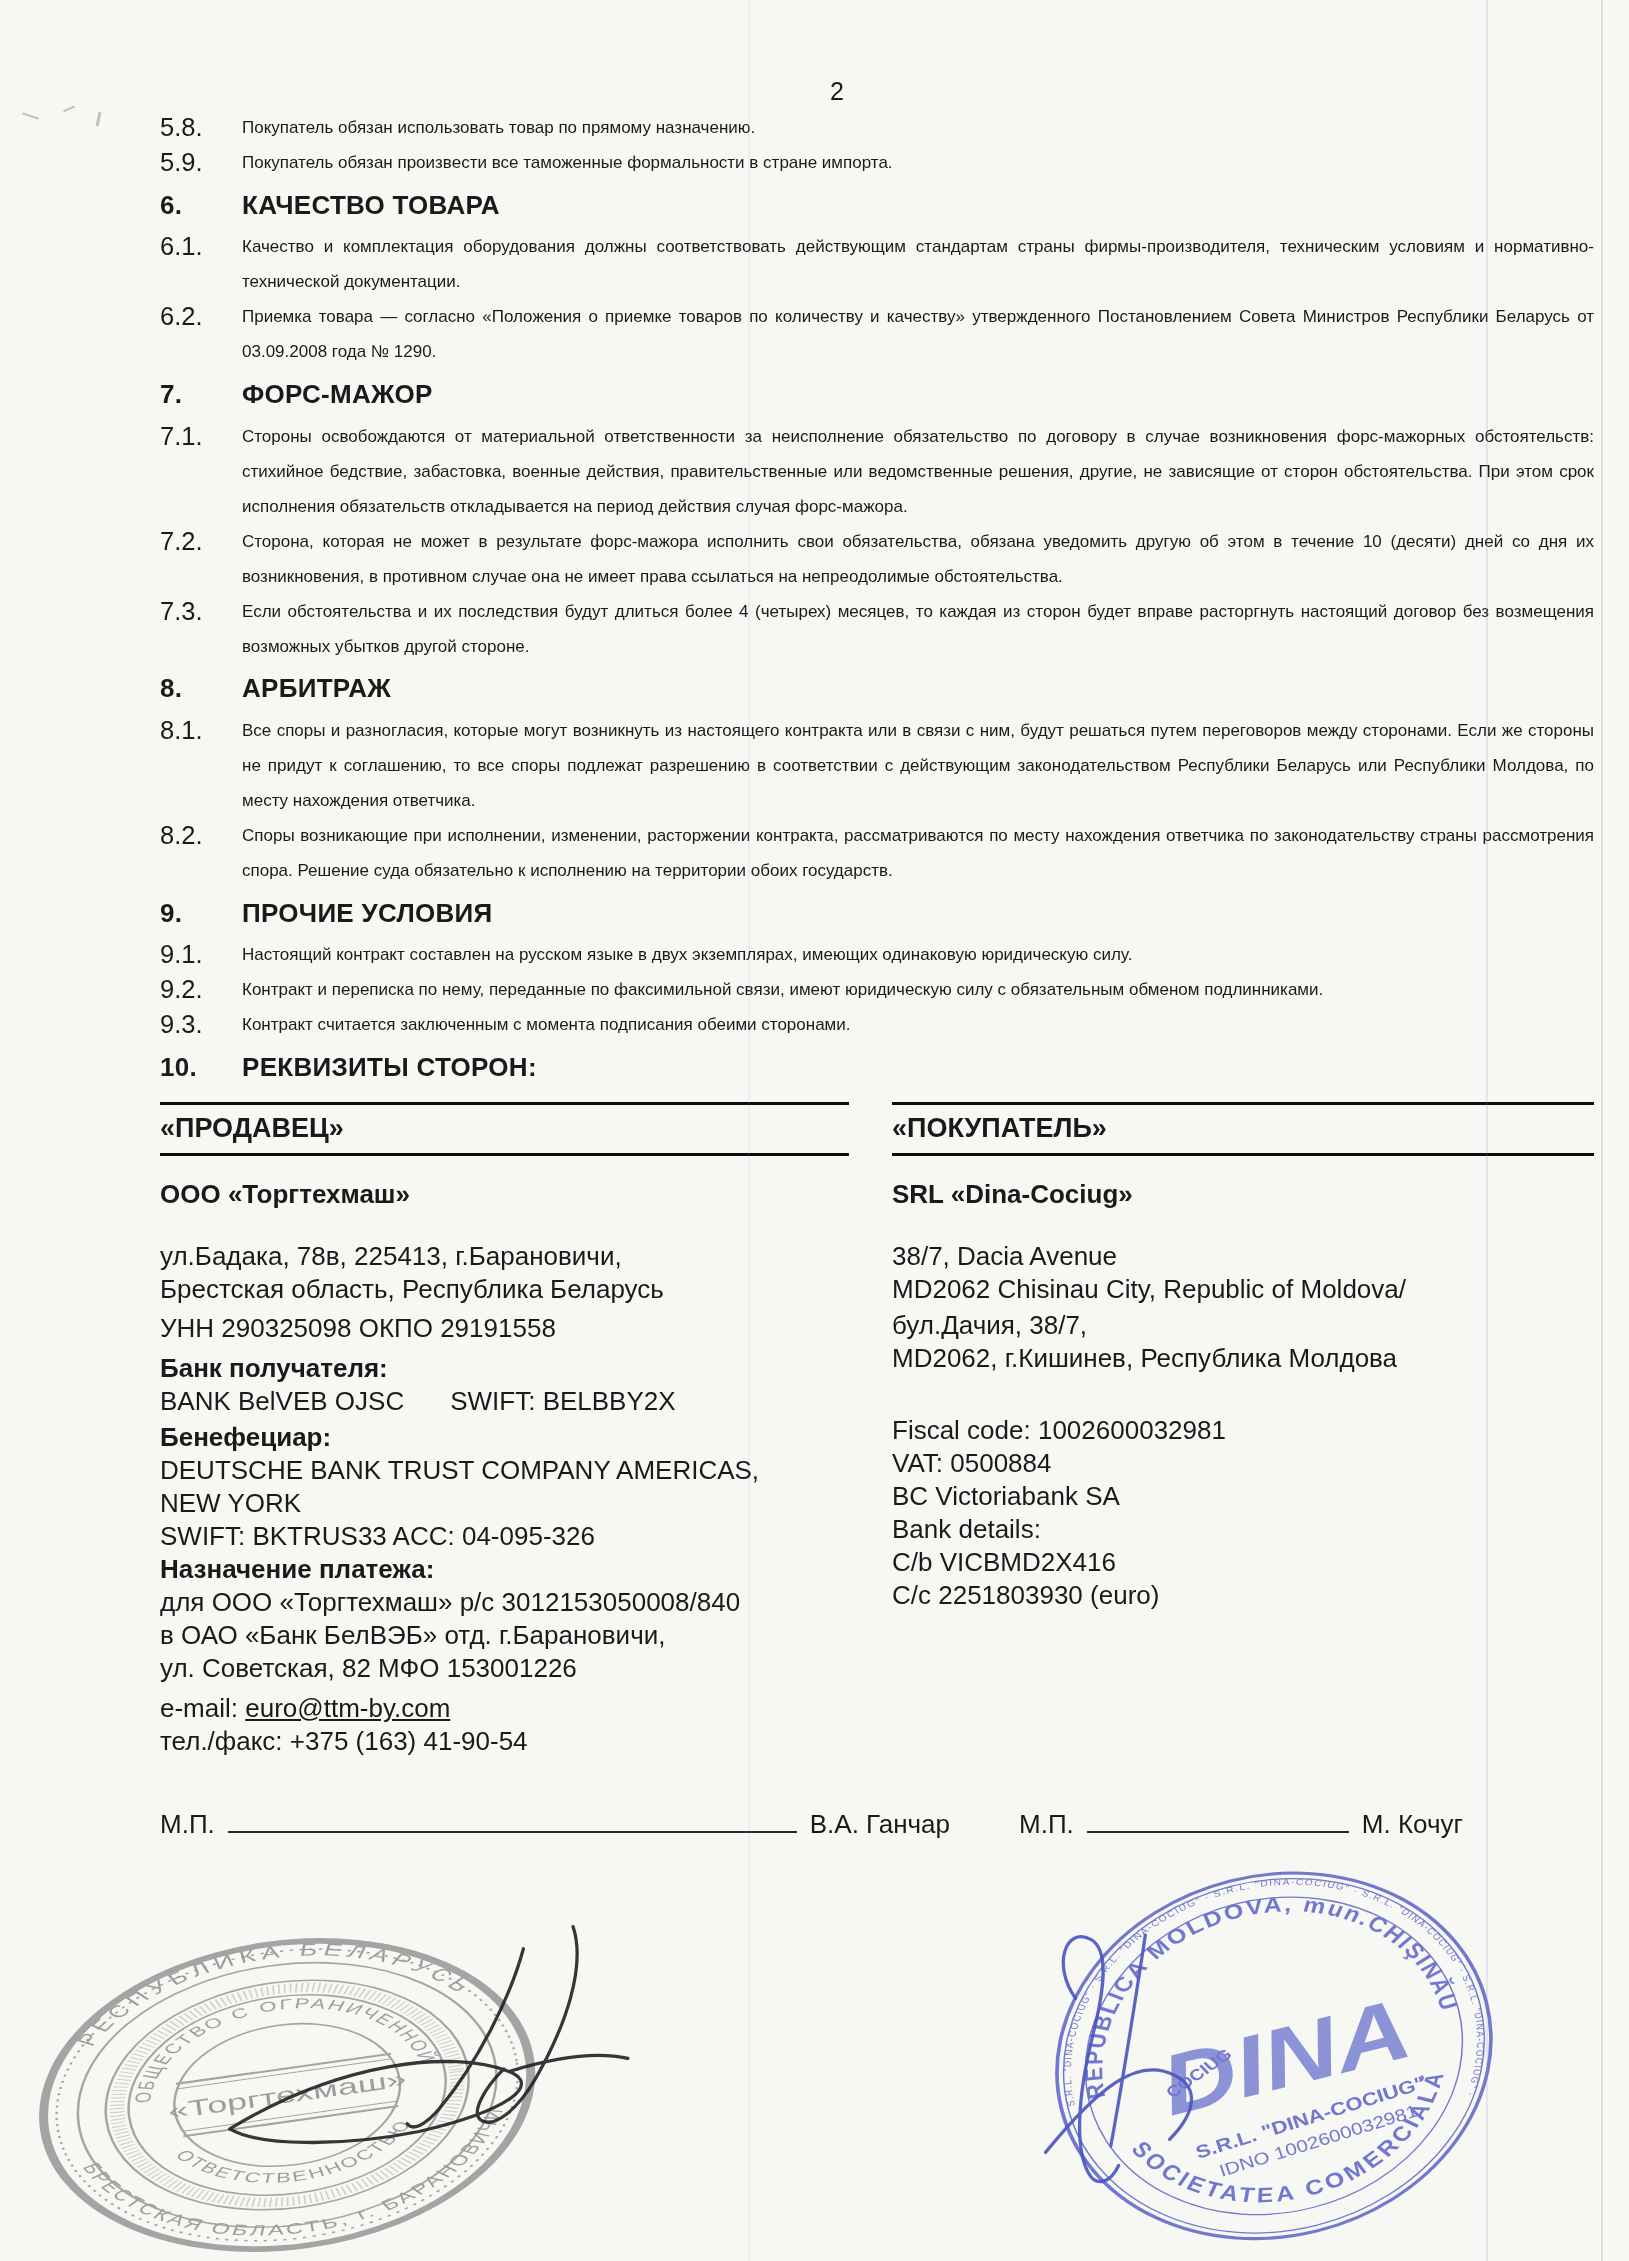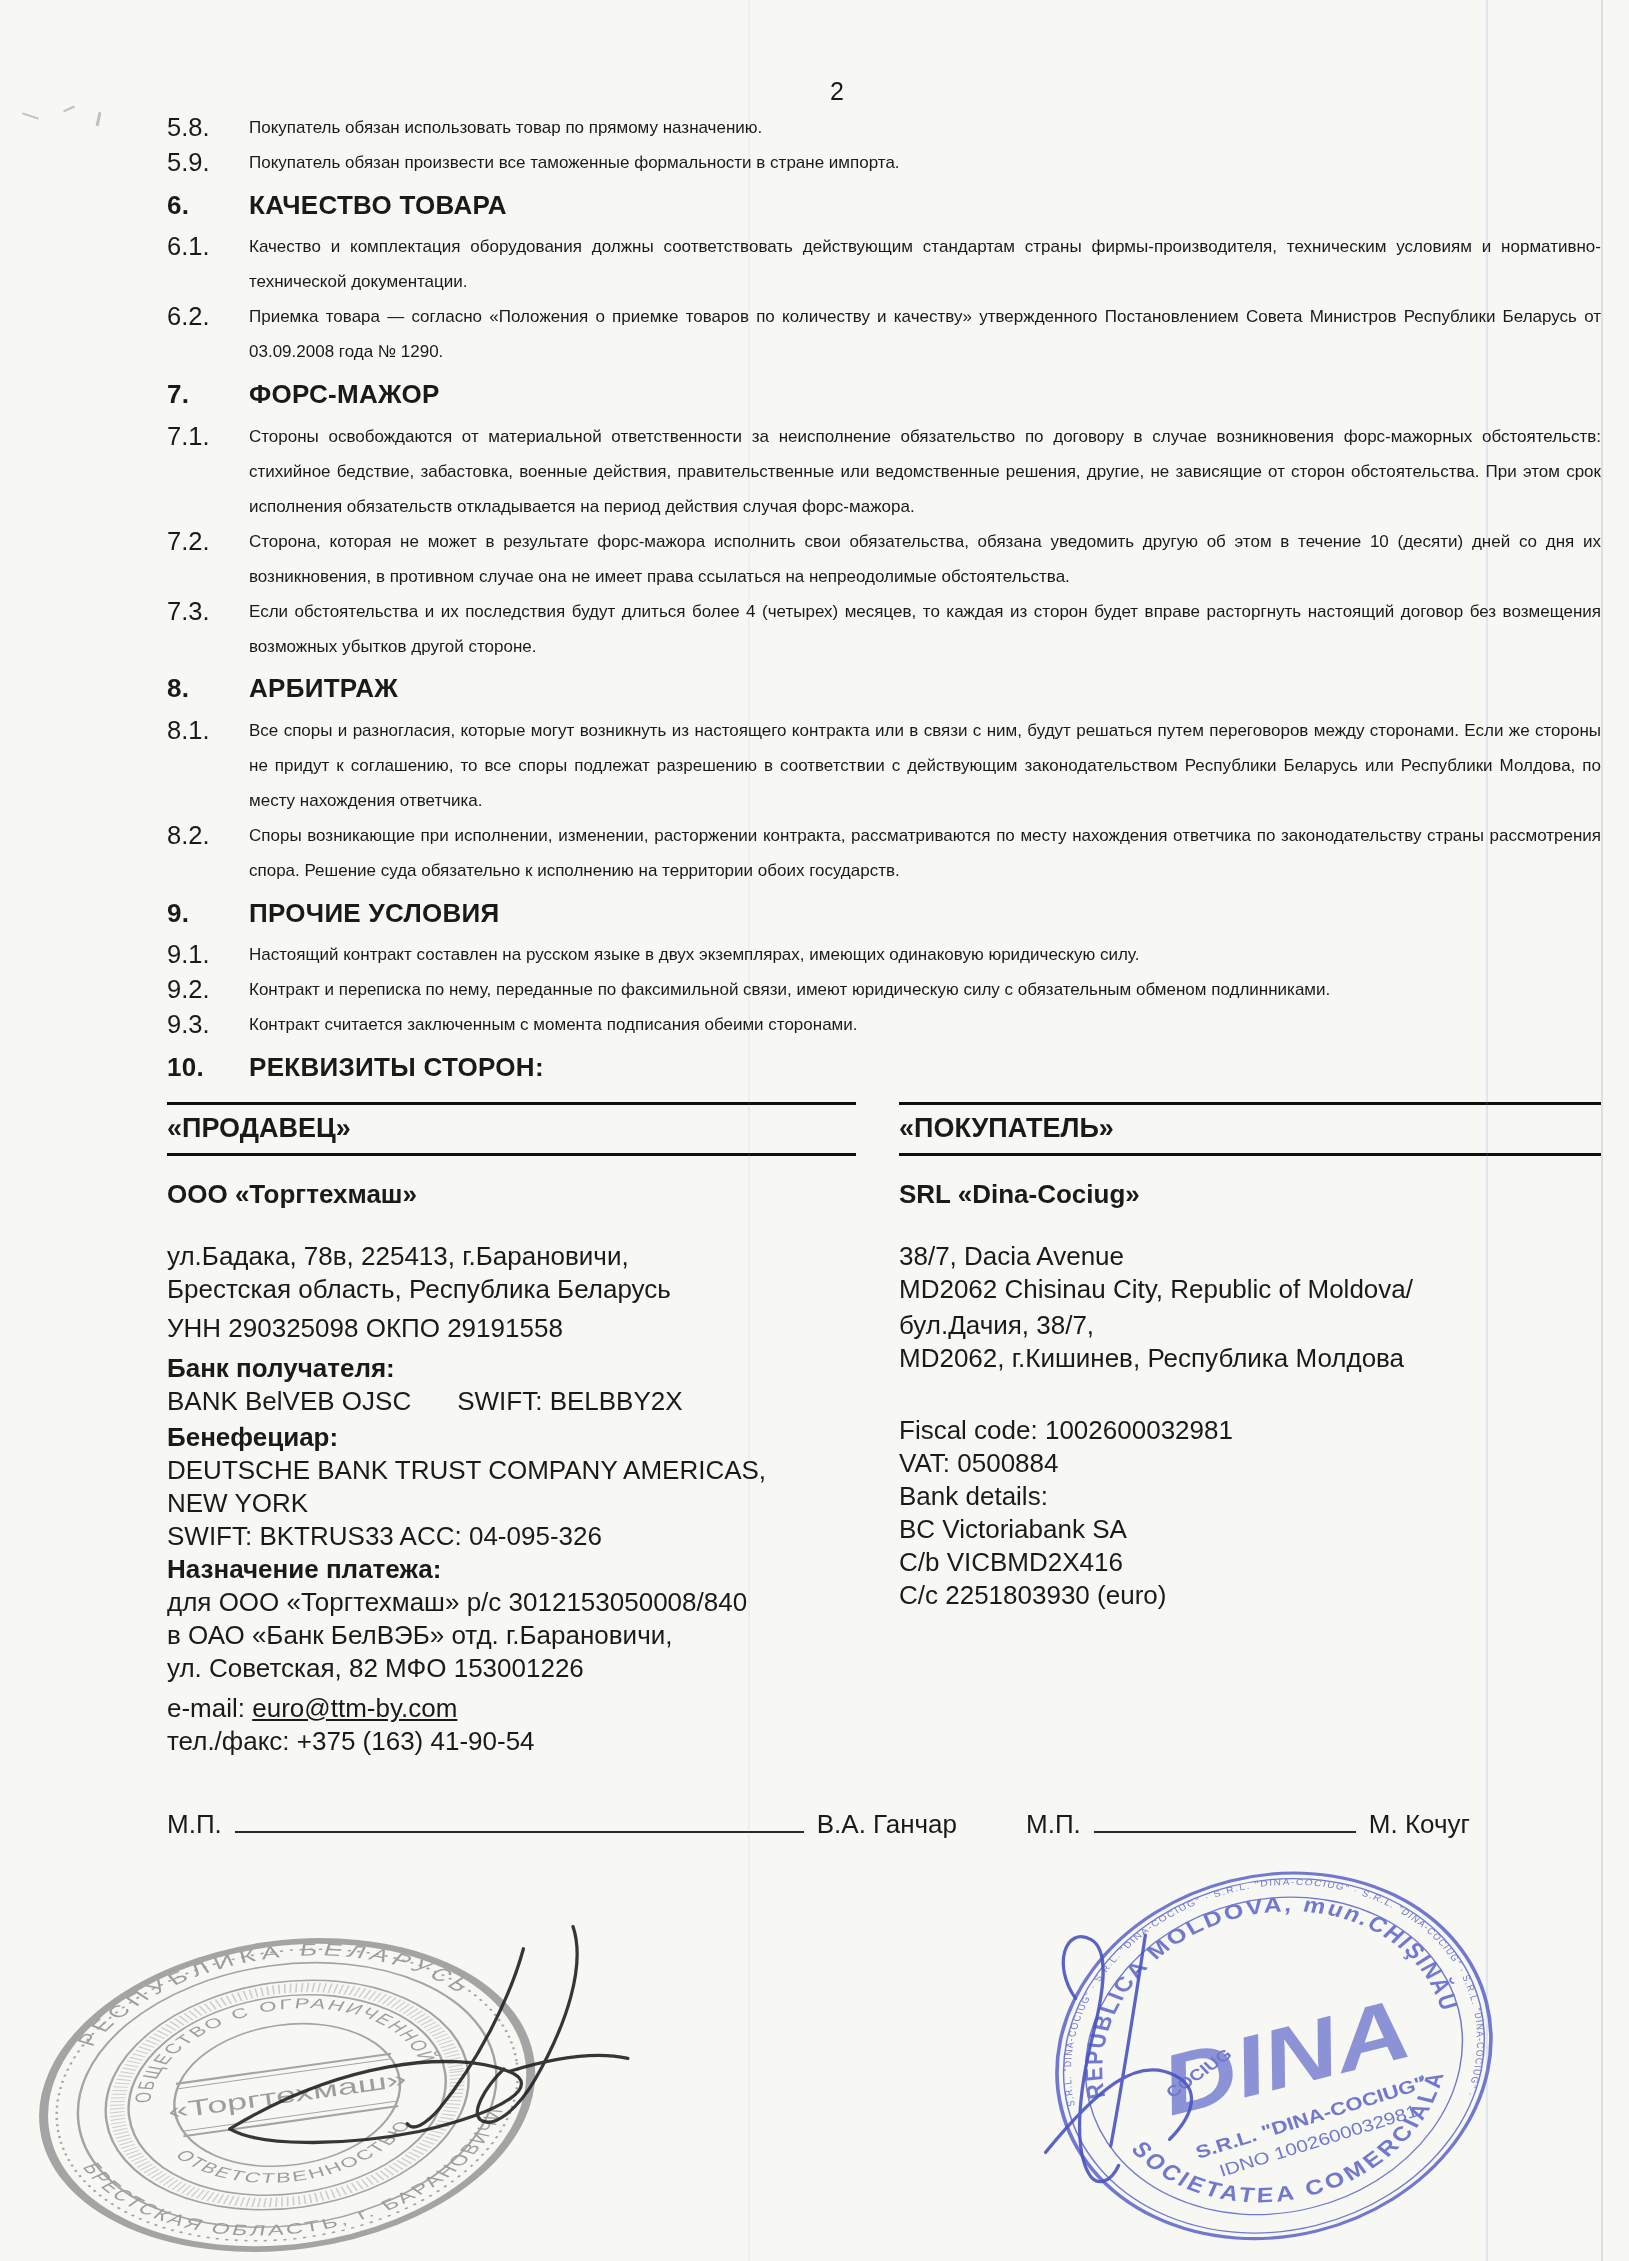--- a/index.html
+++ b/index.html
@@ -2,21 +2,21 @@
 <html style="font-size:10.4px"><head>
 <meta charset="utf-8">
 <style>
   html,body{margin:0;padding:0;background:#e8e8e6;}
   .page{
     position:relative; width:1629px; height:2261px;
     background:#f7f7f4; overflow:hidden;
     font-family:"Liberation Sans", sans-serif; color:#1a1a1a;
   }
   .page-number{position:absolute; top:77px; left:830px; font-size:25px;}
-  .content{position:absolute; left:167px; top:110px; width:1434px;}
+  .content{position:absolute; left:160px; top:110px; width:1434px;}
   .clause{display:flex;}
   .clause-num{width:82px; flex:none; font-size:25.5px; line-height:35px;}
   .clause-text{flex:1; font-size:17px; line-height:35px; text-align:justify;}
   .clause.heading{margin:7.8px 0 6.5px;}
   .clause.heading .clause-num,
   .clause.heading .clause-text{font-weight:700; font-size:26px; text-align:left; letter-spacing:0.3px;}
   
   .requisites{display:flex; margin-top:17px;}
   .col-left{width:689px;}
   .col-gap{width:43px; flex:none;}
@@ -163,22 +163,22 @@
       <div class="col-right">
         <div class="col-head">«ПОКУПАТЕЛЬ»</div>
         <div class="rq-body">
           <div class="rq-line b">SRL «Dina-Cociug»</div>
           <div class="rq-line mt45">38/7, Dacia Avenue</div>
           <div class="rq-line">MD2062 Chisinau City, Republic of Moldova/</div>
           <div class="rq-line mt5">бул.Дачия, 38/7,</div>
           <div class="rq-line">MD2062, г.Кишинев, Республика Молдова</div>
           <div class="rq-line mt60">Fiscal code: 1002600032981</div>
           <div class="rq-line">VAT: 0500884</div>
+          <div class="rq-line">BC Victoriabank SA</div>
           <div class="rq-line">Bank details:</div>
-          <div class="rq-line">BC Victoriabank SA</div>
           <div class="rq-line">C/b VICBMD2X416</div>
           <div class="rq-line">C/c 2251803930 (euro)</div>
         </div>
       </div>
     </div>
 
     <div class="sig-row">
       <div class="sig-group seller">
         <span>М.П.</span>
         <span class="sig-line"></span>

